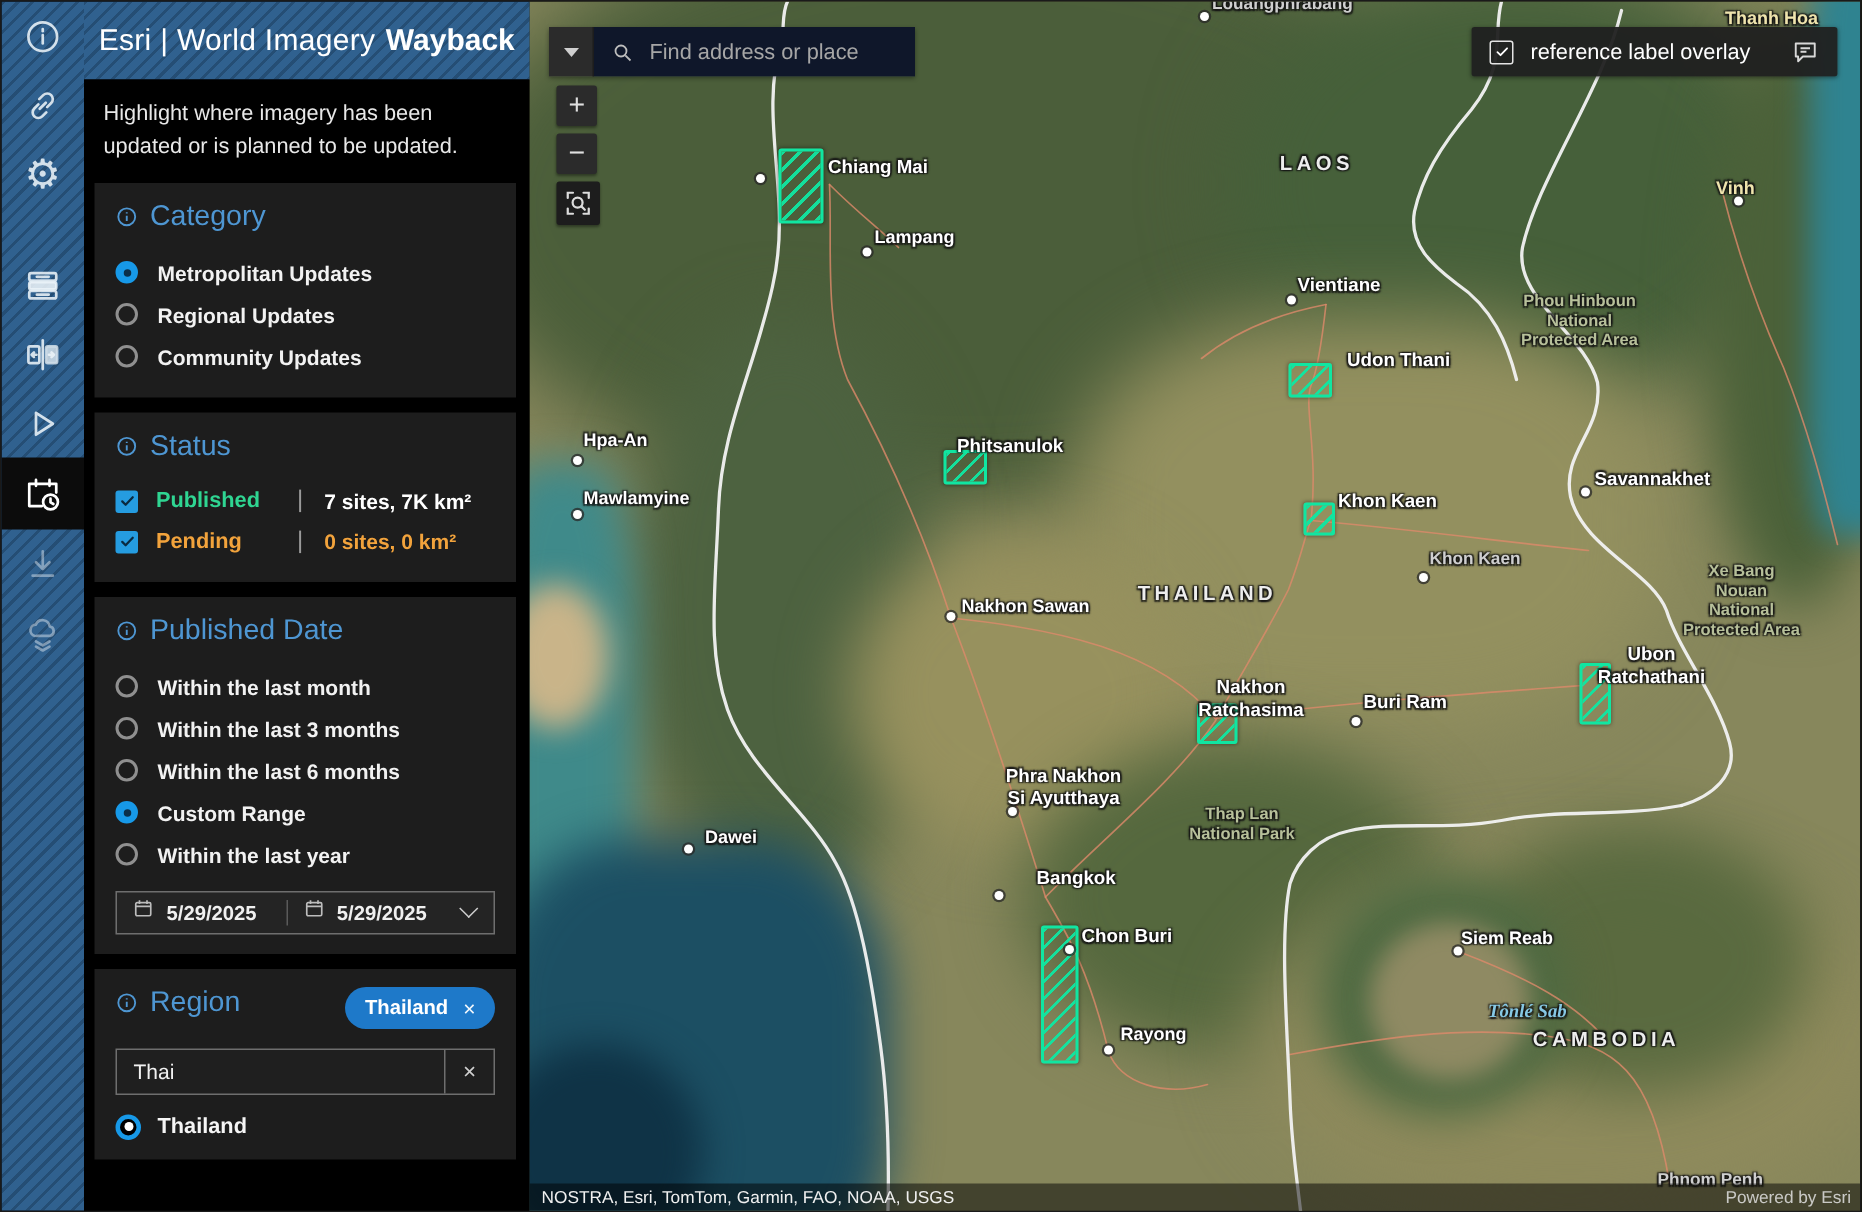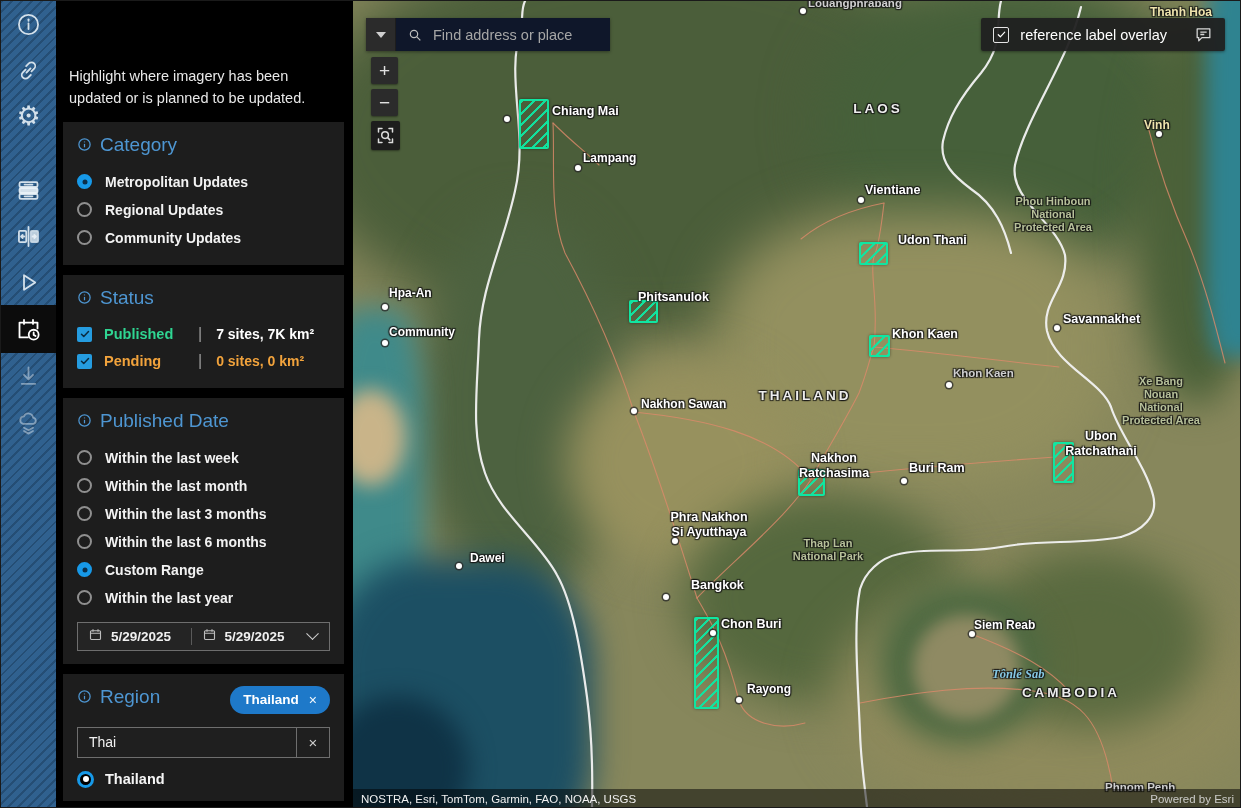--- a/index.html
+++ b/index.html
@@ -202,20 +202,24 @@
         </svg>
       </div>
       <div class="rail-cell dim">
         <svg viewBox="0 0 24 24">
           <path d="M7.3 13.3a3.4 3.4 0 0 1 .6-6.7 4.3 4.3 0 0 1 8.2 1 2.9 2.9 0 0 1 .4 5.6H8.4"></path>
           <path d="M8 16.6l4 2.3 4-2.3M8 19.6l4 2.3 4-2.3"></path>
         </svg>
       </div>
     </aside>
 
+  <header class="titlebar">
+    <span class="t-reg">Esri | World Imagery</span>
+    <span class="t-bold">Wayback</span>
+  </header>
 
   <div class="panel">
     <p class="intro">Highlight where imagery has been updated or is planned to be updated.</p>
 
     <section class="section">
       <div class="sec-head">
         <span class="info-ic">
             <svg viewBox="0 0 24 24">
               <circle cx="12" cy="12" r="9"></circle>
               <path d="M12 11v5.5"></path>
@@ -280,24 +284,20 @@
         <span class="info-ic">
             <svg viewBox="0 0 24 24">
               <circle cx="12" cy="12" r="9"></circle>
               <path d="M12 11v5.5"></path>
               <path d="M12 7.2v1.4"></path>
             </svg>
           </span>
         <span class="sec-title">Published Date</span>
       </div>
       <div id="published-options">
-          <div class="opt-row">
-            <span class="radio"></span>
-            <span class="opt-label">Within the last week</span>
-          </div>
           <div class="opt-row">
             <span class="radio"></span>
             <span class="opt-label">Within the last month</span>
           </div>
           <div class="opt-row">
             <span class="radio"></span>
             <span class="opt-label">Within the last 3 months</span>
           </div>
           <div class="opt-row">
             <span class="radio"></span>
@@ -422,21 +422,21 @@
         <div class="map-label lbl-protected center" style="left: 700px; top: 194px;">Phou Hinboun
 National
 Protected Area</div>
         <div class="map-label lbl-city-bold" style="left: 545px; top: 232px;">Udon Thani</div>
         <div class="map-label lbl-city" style="left: 36px; top: 285px;">Hpa-An</div>
         <div class="map-dot" style="left: 32px; top: 306px;"></div>
         <div class="map-label lbl-city-bold" style="left: 285px; top: 289px;">Phitsanulok</div>
         <div class="map-label lbl-city-bold" style="left: 710px; top: 311px;">Savannakhet</div>
         <div class="map-dot" style="left: 704px; top: 327px;"></div>
         <div class="map-label lbl-city-bold" style="left: 539px; top: 326px;">Khon Kaen</div>
-        <div class="map-label lbl-city" style="left: 36px; top: 324px;">Community</div>
+        <div class="map-label lbl-city" style="left: 36px; top: 324px;">Mawlamyine</div>
         <div class="map-dot" style="left: 32px; top: 342px;"></div>
         <div class="map-label lbl-city-dim" style="left: 600px; top: 366px;">Khon Kaen</div>
         <div class="map-dot" style="left: 596px; top: 384px;"></div>
         <div class="map-label lbl-country center" style="left: 452px; top: 387px;">THAILAND</div>
         <div class="map-label lbl-protected center" style="left: 808px; top: 374px;">Xe Bang Nouan
 National
 Protected Area</div>
         <div class="map-label lbl-city" style="left: 288px; top: 396px;">Nakhon Sawan</div>
         <div class="map-dot" style="left: 281px; top: 410px;"></div>
         <div class="map-label lbl-city-bold center" style="left: 748px; top: 428px;">Ubon

